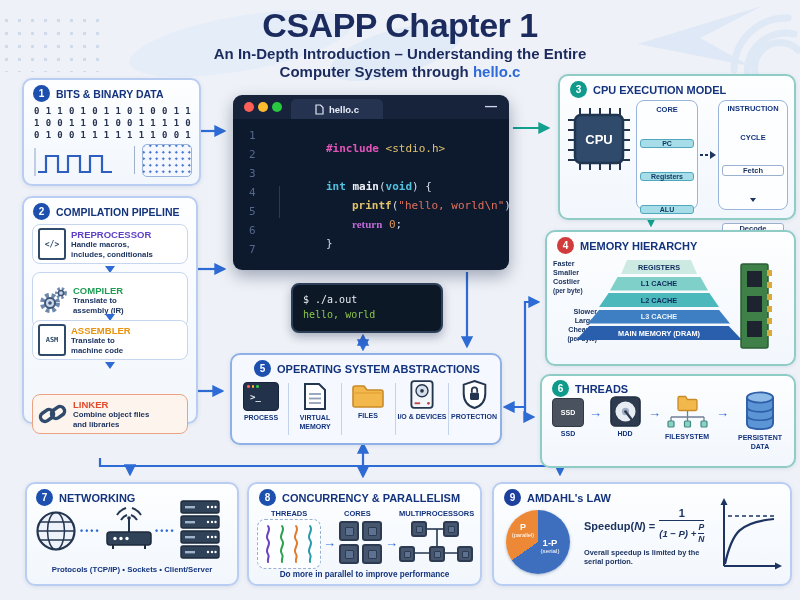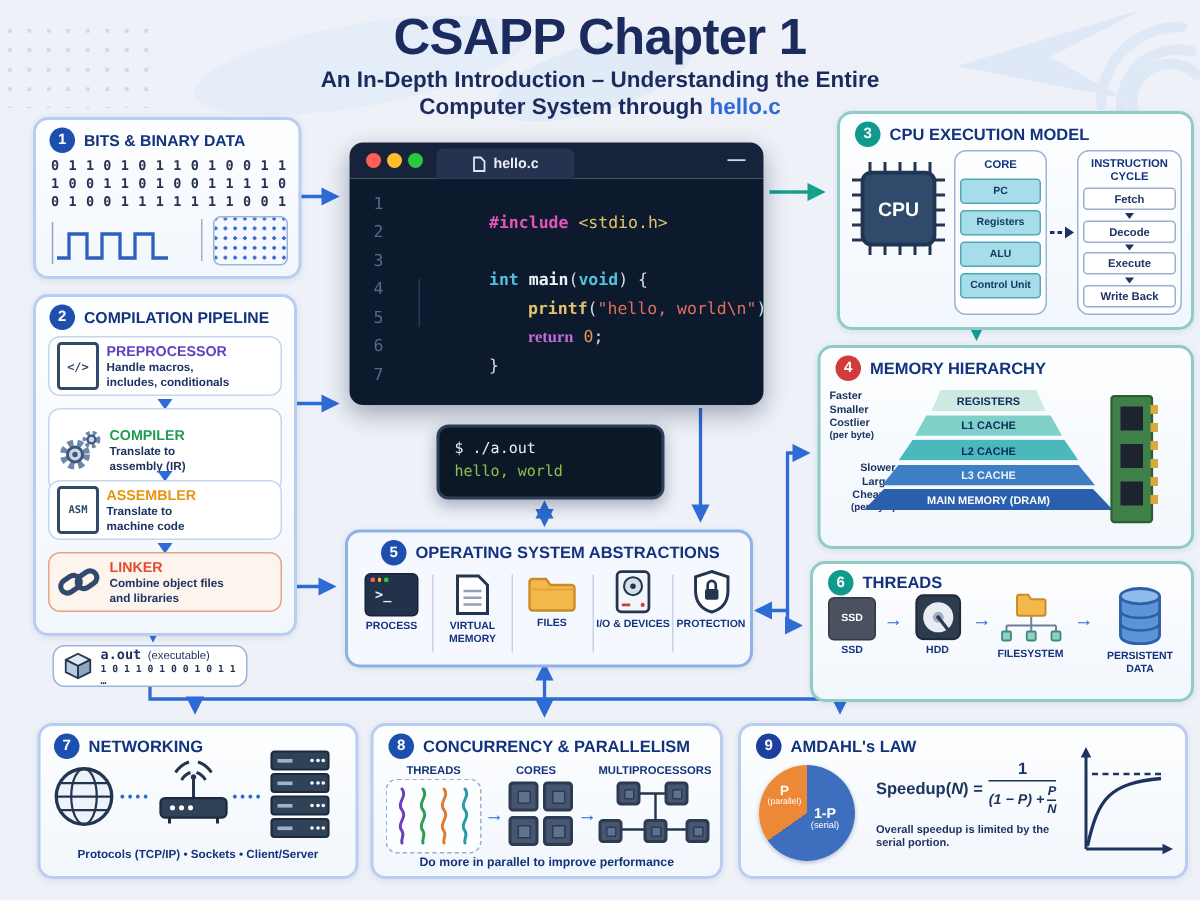--- a/index.html
+++ b/index.html
@@ -21,21 +21,21 @@
   .sec-title{font-size:11px;font-weight:bold;color:#14337d;white-space:nowrap;}
   
   .binrow{position:absolute;font-family:"DejaVu Sans Mono",monospace;font-size:9px;font-weight:bold;
           color:#26324f;letter-spacing:.4px;white-space:pre;}
   .dotsbox{position:absolute;border:1.5px solid #9ab4dc;border-radius:5px;background:#f5f9ff;
            background-image:radial-gradient(#3b6bc9 1.1px,transparent 1.2px);background-size:6.5px 6.5px;
            background-position:4px 4px;}
   
   .stage{position:absolute;background:#fff;border:1.5px solid #c7d6ef;border-radius:8px;display:flex;
          align-items:center;padding:3px 5px;box-sizing:border-box;gap:5px;}
-  .stage.linker{border-color:#eba284;background:#fdf4ee;}
+  .stage.linker{border-color:#eba284;background:#fdf4ee;margin-top:26px;}
   .st-name{font-size:9.5px;font-weight:bold;}
   .st-desc{font-size:7.8px;line-height:9.5px;color:#1d3461;font-weight:bold;}
   .c-purple{color:#5b3fc4;} .c-green{color:#1f9d55;} .c-orange{color:#e8930c;} .c-red{color:#e24a2e;}
   .tri-down{width:0;height:0;border-left:5px solid transparent;border-right:5px solid transparent;
             border-top:7px solid #2e6bd4;position:absolute;}
   .doc-ic{width:24px;height:28px;background:#fff;border:2px solid #2f4a6b;border-radius:3px;
           display:flex;align-items:center;justify-content:center;font-size:8px;font-weight:bold;color:#2f4a6b;
           font-family:"DejaVu Sans Mono",monospace;flex:0 0 auto;}
   
   .editor{position:absolute;left:233px;top:95px;width:276px;height:175px;border-radius:10px;
@@ -51,21 +51,21 @@
   .tk-dir{color:#e254b8;font-weight:bold;} .tk-hdr{color:#e2c36a;} .tk-kw{color:#53c1de;font-weight:bold;}
   .tk-fn{color:#eef2f8;font-weight:bold;} .tk-p{color:#d5dce8;} .tk-call{color:#e2c36a;font-weight:bold;}
   .tk-str{color:#e0705c;} .tk-ret{color:#c06ad6;font-weight:bold;font-family:Liberation Serif, serif;} .tk-num{color:#e09558;}
   
   .term{position:absolute;left:291px;top:283px;width:152px;height:50px;background:#0c1826;border:2px solid #2c3e58;
         border-radius:8px;box-shadow:0 4px 10px rgba(10,25,60,.3);box-sizing:border-box;padding:7px 10px;
         font-family:"DejaVu Sans Mono",monospace;font-size:10px;line-height:15px;}
   .t-prompt{color:#e8eef5;} .t-out{color:#8bc34a;}
   
   .panel{position:absolute;background:#fdfeff;border:1.5px solid #9ab4dc;border-radius:8px;box-sizing:border-box;
-         display:flex;flex-direction:column;align-items:center;padding:3px 21px;}
+         display:flex;flex-direction:column;align-items:center;padding:3px 21px;gap:20px;}
   .panel-lab{font-size:7.5px;font-weight:bold;color:#14337d;line-height:8.5px;text-align:center;}
   .core-item{width:52px;height:15px;margin-top:4px;background:#a7dde8;border:1.5px solid #4fa8bc;border-radius:3px;
              font-size:7px;font-weight:bold;color:#103b63;display:flex;align-items:center;justify-content:center;}
   .cyc-item{width:60px;height:13px;margin-top:1px;background:#fff;border:1.2px solid #9ab0cf;border-radius:3px;
             font-size:7.5px;font-weight:bold;color:#1d3461;display:flex;align-items:center;justify-content:center;}
   .mini-tri{width:0;height:0;border-left:3.5px solid transparent;border-right:3.5px solid transparent;
             border-top:4.5px solid #1d3461;margin-top:1.5px;}
   
   .mem-lab{font-size:7.2px;font-weight:bold;color:#1d3461;line-height:9px;}
   .lv{position:relative;margin:0 auto 2.5px auto;height:14px;display:flex;align-items:center;justify-content:center;
@@ -225,36 +225,20 @@
         </g>
       </svg>
       <div>
           <div class="st-name c-red">LINKER</div>
            <div class="st-desc">Combine object files</div>
            <div class="st-desc">and libraries</div>
         </div>
     </div>
   </div>
 
-  <div class="abs" style="left:35px;top:430px;width:130px;height:28px;background:#fff;border:1.5px solid #9ab4dc;border-radius:8px;box-sizing:border-box;display:flex;align-items:center;gap:5px;padding:0 6px;">
-    <svg width="20" height="20" viewBox="0 0 22 22" style="flex:0 0 auto;">
-      <g stroke="#24364f" stroke-width="1.3" stroke-linejoin="round">
-        <polygon points="11,2 20,6.5 11,11 2,6.5" fill="#dfe8f4"></polygon>
-        <polygon points="2,6.5 11,11 11,20 2,15.5" fill="#b9c9de"></polygon>
-        <polygon points="20,6.5 11,11 11,20 20,15.5" fill="#8fa6c2"></polygon>
-      </g>
-    </svg>
-    <div>
-      <div style="line-height:10px;">
-        <span style="font-family:'DejaVu Sans Mono',monospace;font-size:9px;font-weight:bold;color:#1d3461;">a.out</span>
-        <span style="font-size:7.5px;color:#1d3461;">(executable)</span>
-      </div>
-      <div style="font-family:'DejaVu Sans Mono',monospace;font-size:6.5px;font-weight:bold;color:#26324f;line-height:8px;">1 0 1 1 0 1 0 0 1 0 1 1 …</div>
-    </div>
-  </div>
 
   <div class="editor">
     <div class="ed-head">
       <div class="light" style="left:11px;background:#ff5f57;"></div>
       <div class="light" style="left:25px;background:#febc2e;"></div>
       <div class="light" style="left:39px;background:#28c840;"></div>
       <div class="tab">
         <svg width="9" height="11">
             <path d="M1,1 h4.5 l2.5,2.5 V10 H1 Z" fill="none" stroke="#dfe6f2" stroke-width="1.2"></path>
           </svg>

